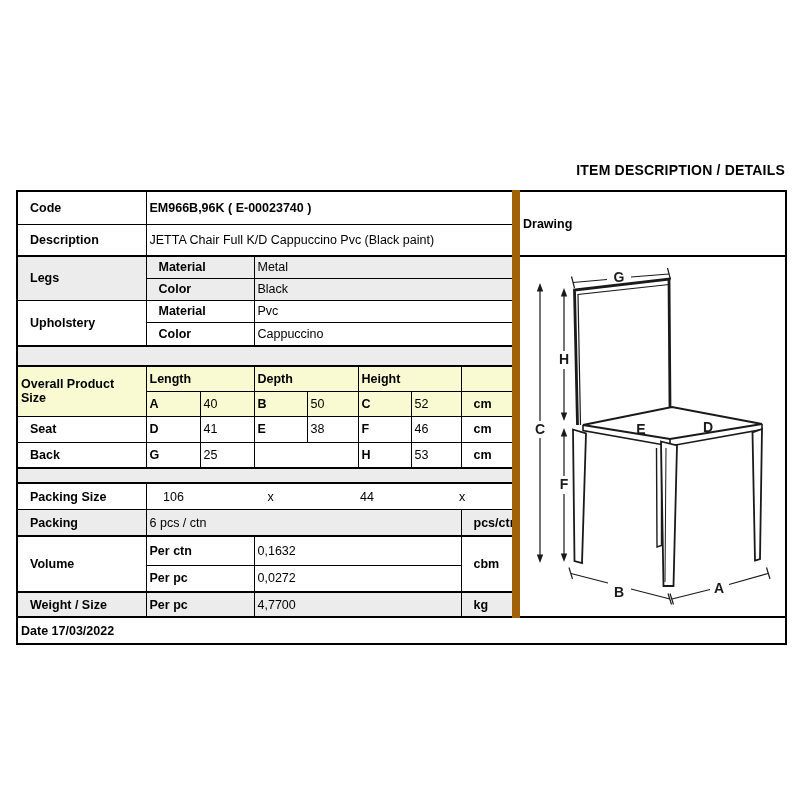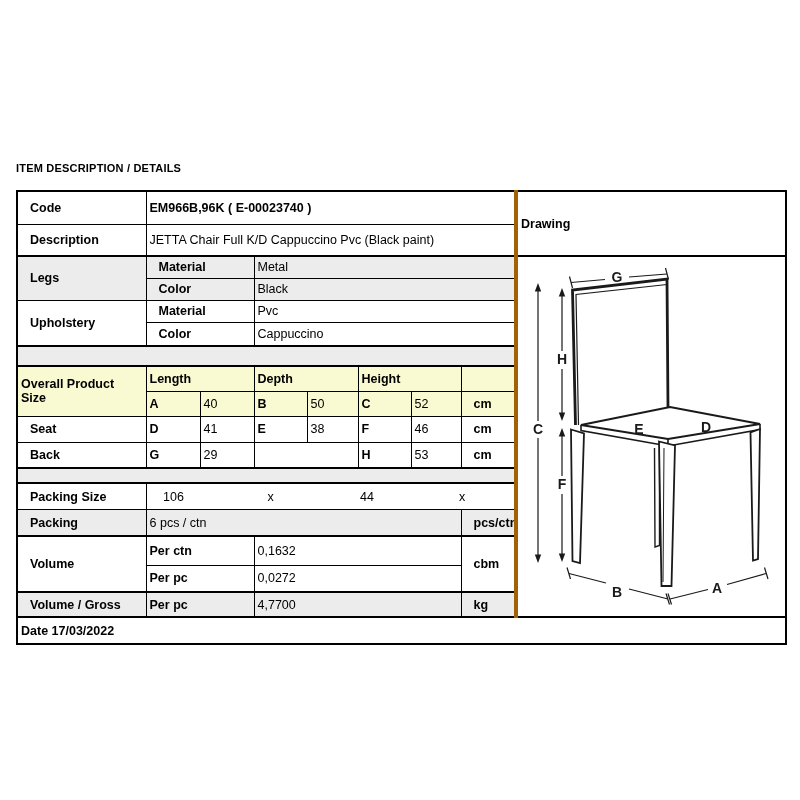--- a/index.html
+++ b/index.html
@@ -5,42 +5,42 @@
   * { box-sizing: border-box; }
   html, body { margin: 0; padding: 0; background: #fff; }
   body {
     width: 800px; height: 800px;
     font-family: "Liberation Sans", sans-serif;
     color: #000;
   }
   .page { position: relative; width: 800px; height: 800px; overflow: hidden; background: #fff; }
   .doc-title {
     position: absolute; top: 162px; left: 16px; width: 769px;
-    text-align: left; font-size: 11px; font-weight: bold; letter-spacing: .2px;
+    text-align: right; font-size: 14px; font-weight: bold; letter-spacing: .2px;
   }
   table.spec {
     position: absolute; top: 190px; left: 16px;
     width: 769px; border-collapse: collapse; table-layout: fixed;
     border: 2px solid #000;
   }
   td {
     border: 1px solid #000;
     font-size: 12.5px; line-height: 1.12;
     padding: 0 3px; vertical-align: middle;
     overflow: hidden; white-space: nowrap;
   }
   .lab  { font-weight: bold; text-align: left; padding-left: 12px; }
   .ctr  { text-align: left; }
   .bold { font-weight: bold; }
   .wrap { white-space: normal; }
   .gray   { background: #ececec; }
   .yellow { background: #fafad2; }
   .t2 { border-top: 2px solid #000; }
   .b2 { border-bottom: 2px solid #000; }
-  .l2 { border-left: 4px solid #a16207; }
+  .l2 { border-left: 8px solid #a16207; }
   .sizehead { text-align: left; font-weight: bold; }
   .drawcell { padding: 0; vertical-align: top; background: #fff; }
   .ps-grid {
     display: grid;
     grid-template-columns: 54px 54px 53px 51px 53px 50px 54px;
     align-items: center;
     gap: 43px;
   }
   .ps-grid span { text-align: center; font-weight: normal; }
   .ps-grid .unit { text-align: left; padding-left: 1px; font-weight: bold; }
@@ -170,21 +170,21 @@
         <td class="ctr">41</td>
         <td class="ctr bold">E</td>
         <td class="ctr">38</td>
         <td class="ctr bold">F</td>
         <td class="ctr">46</td>
         <td class="lab">cm</td>
       </tr>
       <tr style="height:26px">
         <td class="lab">Back</td>
         <td class="ctr bold">G</td>
-        <td class="ctr">29</td>
+        <td class="ctr">25</td>
         <td colspan="2"></td>
         <td class="ctr bold">H</td>
         <td class="ctr">53</td>
         <td class="lab">cm</td>
       </tr>
 
       <tr style="height:15px">
         <td class="gray t2 b2" colspan="8"></td>
       </tr>
 
@@ -211,21 +211,21 @@
         <td class="lab t2" rowspan="2">Volume</td>
         <td class="ctr bold t2" colspan="2">Per ctn</td>
         <td class="ctr t2" colspan="4">0,1632</td>
         <td class="lab t2" rowspan="2">cbm</td>
       </tr>
       <tr style="height:27px">
         <td class="ctr bold" colspan="2">Per pc</td>
         <td class="ctr" colspan="4">0,0272</td>
       </tr>
       <tr style="height:25px">
-        <td class="lab gray t2">Volume / Gross</td>
+        <td class="lab gray t2">Weight / Size</td>
         <td class="ctr bold gray t2" colspan="2">Per pc</td>
         <td class="ctr gray t2" colspan="4">4,7700</td>
         <td class="lab gray t2">kg</td>
       </tr>
 
       <tr style="height:27px">
         <td class="ctr bold t2" colspan="9">Date 17/03/2022</td>
       </tr>
     </tbody>
   </table>

